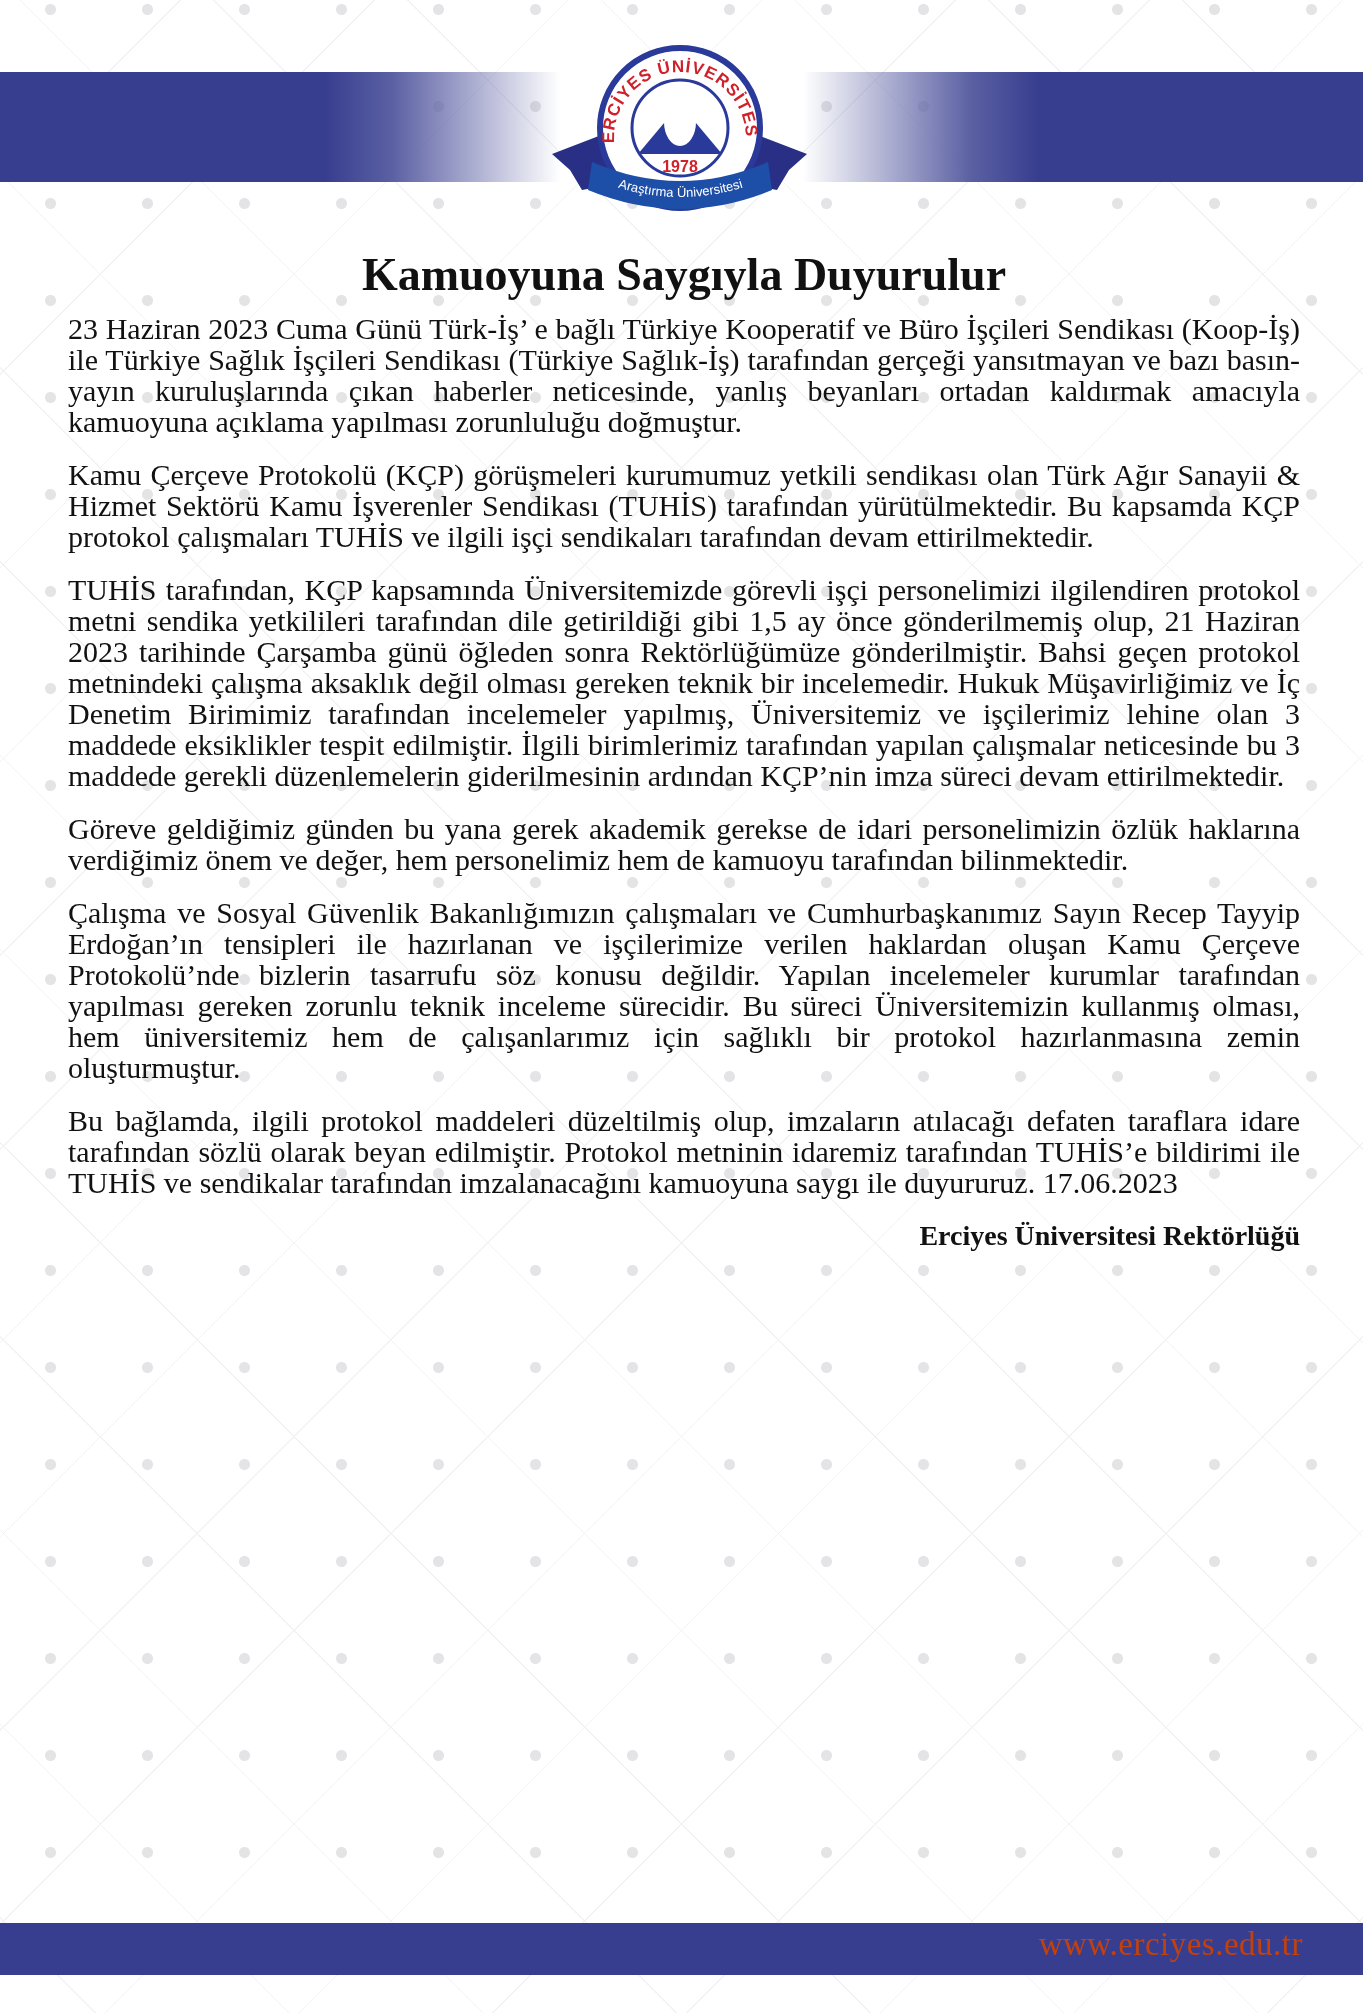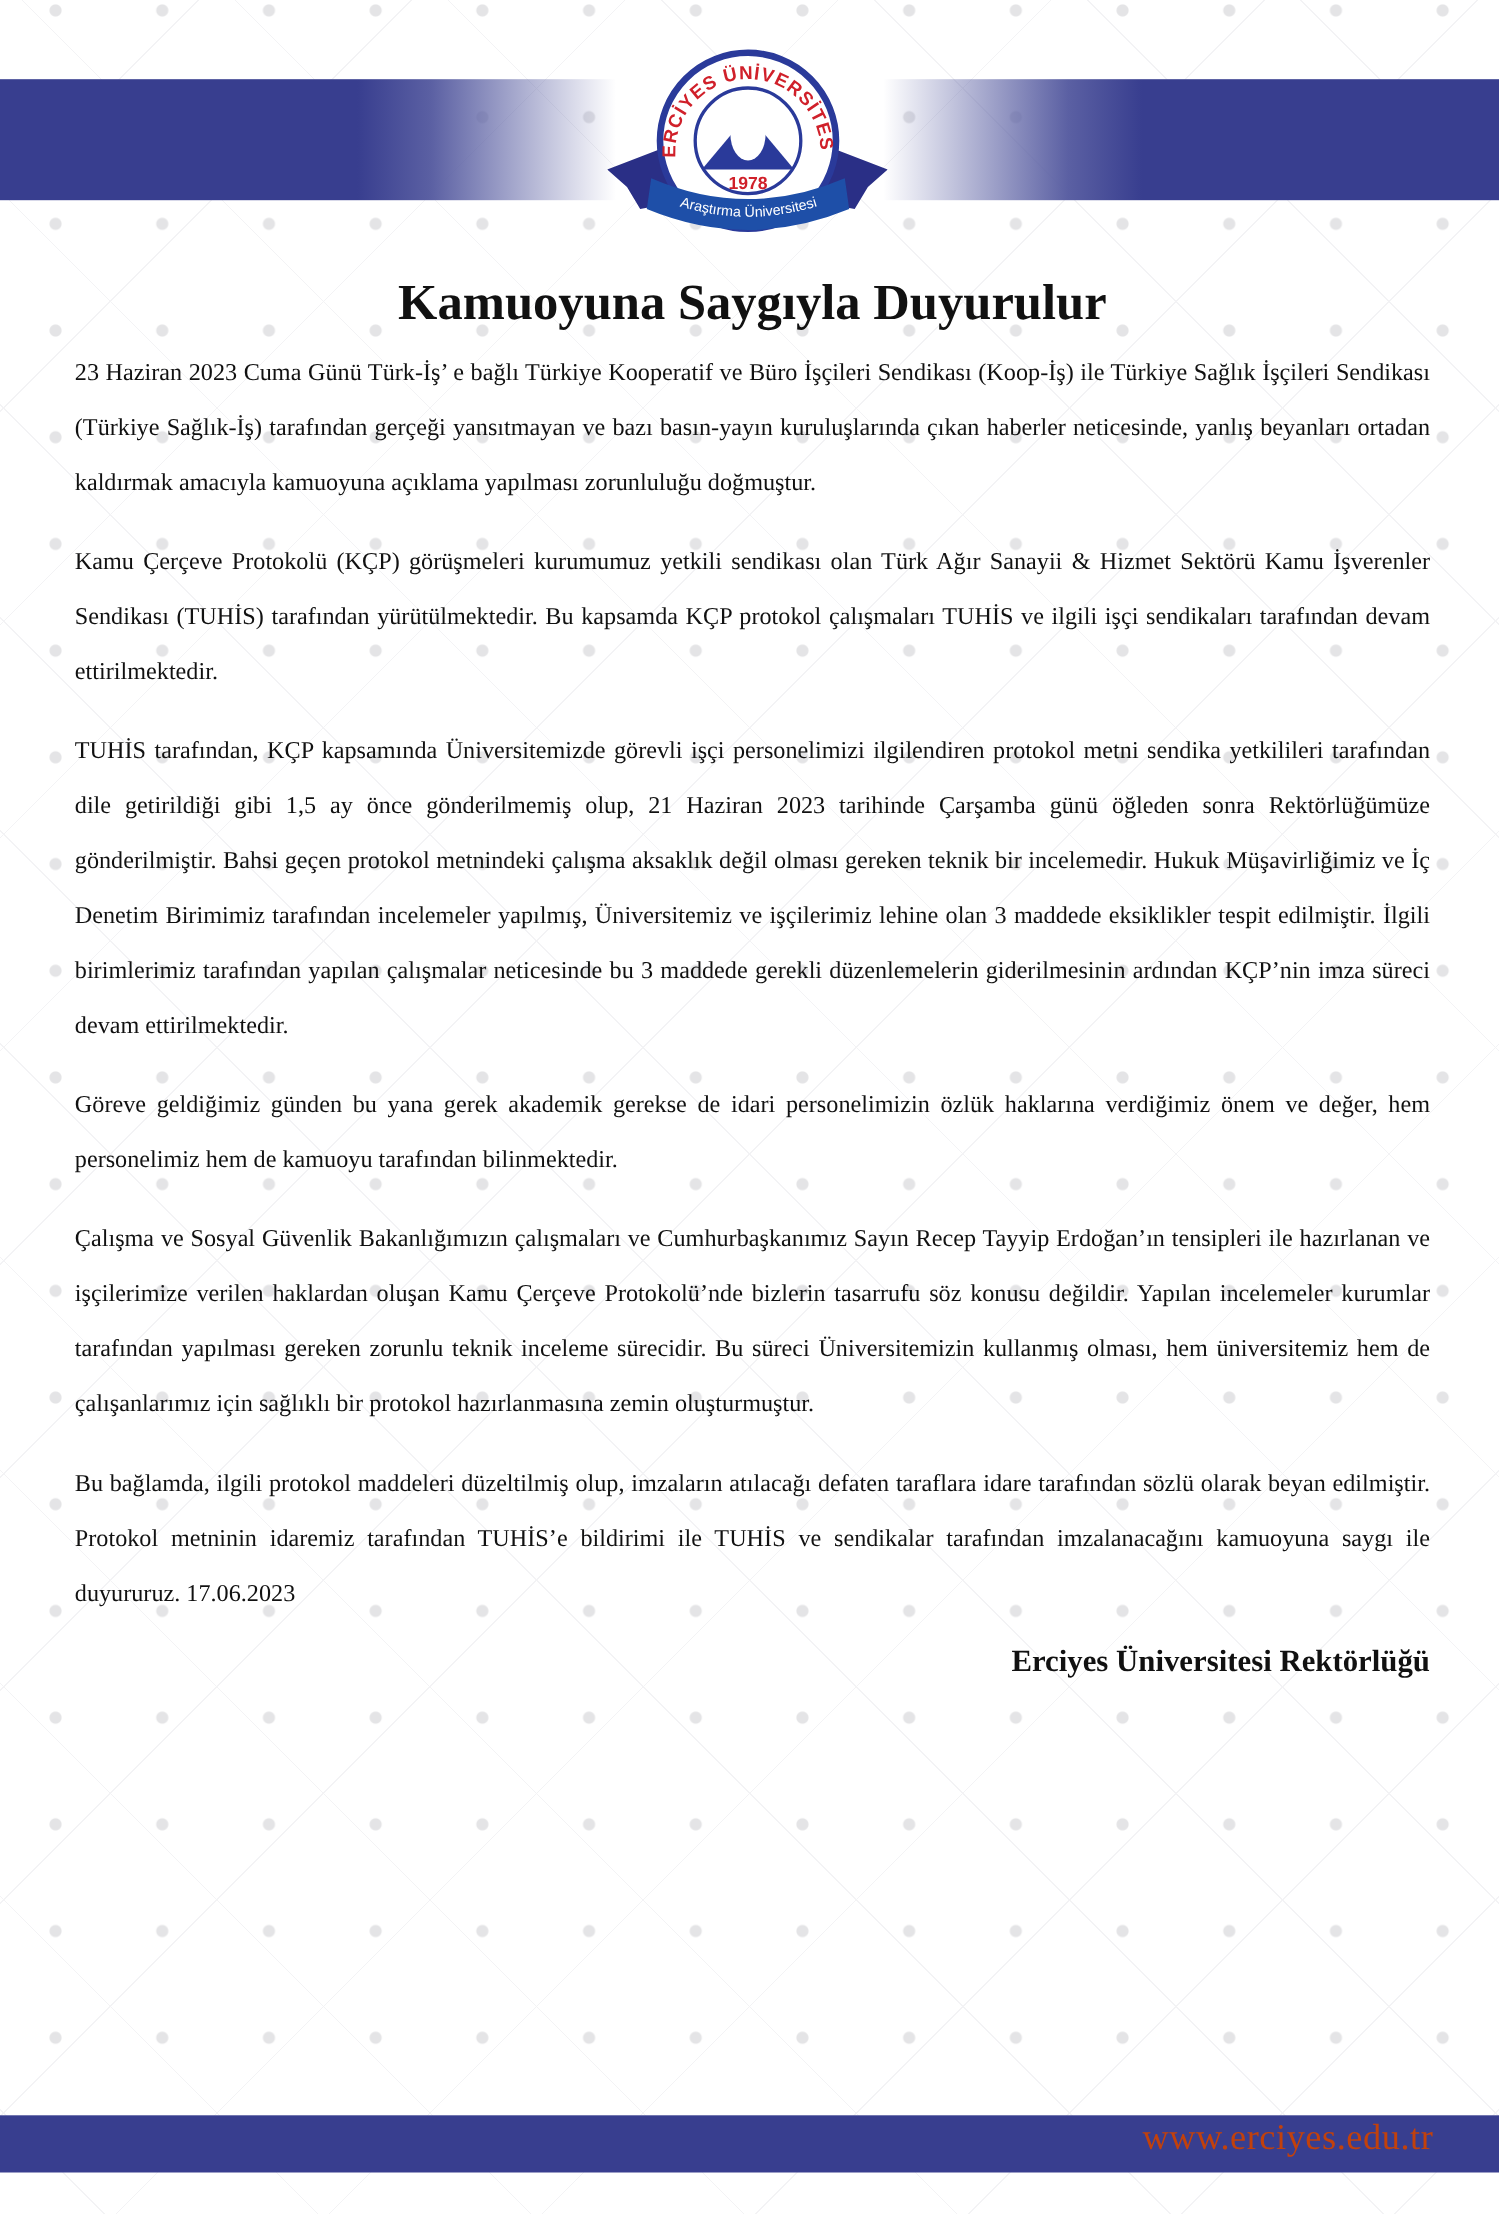--- a/index.html
+++ b/index.html
@@ -30,21 +30,21 @@
     position: absolute; left: 552px; top: 42px; width: 255px; height: 170px; z-index: 2;
   }
   .content {
     position: absolute; left: 68px; top: 248px; width: 1232px; z-index: 3;
   }
   .title {
     text-align: center; font-weight: bold; font-size: 46px; margin: 0 0 12px 0;
     letter-spacing: 0px;
   }
   .para {
-    font-size: 22px; line-height: 50px; text-align: justify; margin: 0 0 22px 0;
+    font-size: 30px; line-height: 31px; text-align: justify; margin: 0 0 22px 0;
     word-spacing: 0px;
   }
   .signature {
     text-align: right; font-weight: bold; font-size: 28px; margin-top: 8px;
   }
   .band-bottom {
     position: absolute; left: 0; top: 1923px; width: 1363px; height: 52px; z-index: 1;
     background: #383e8f;
   }
   .website {

